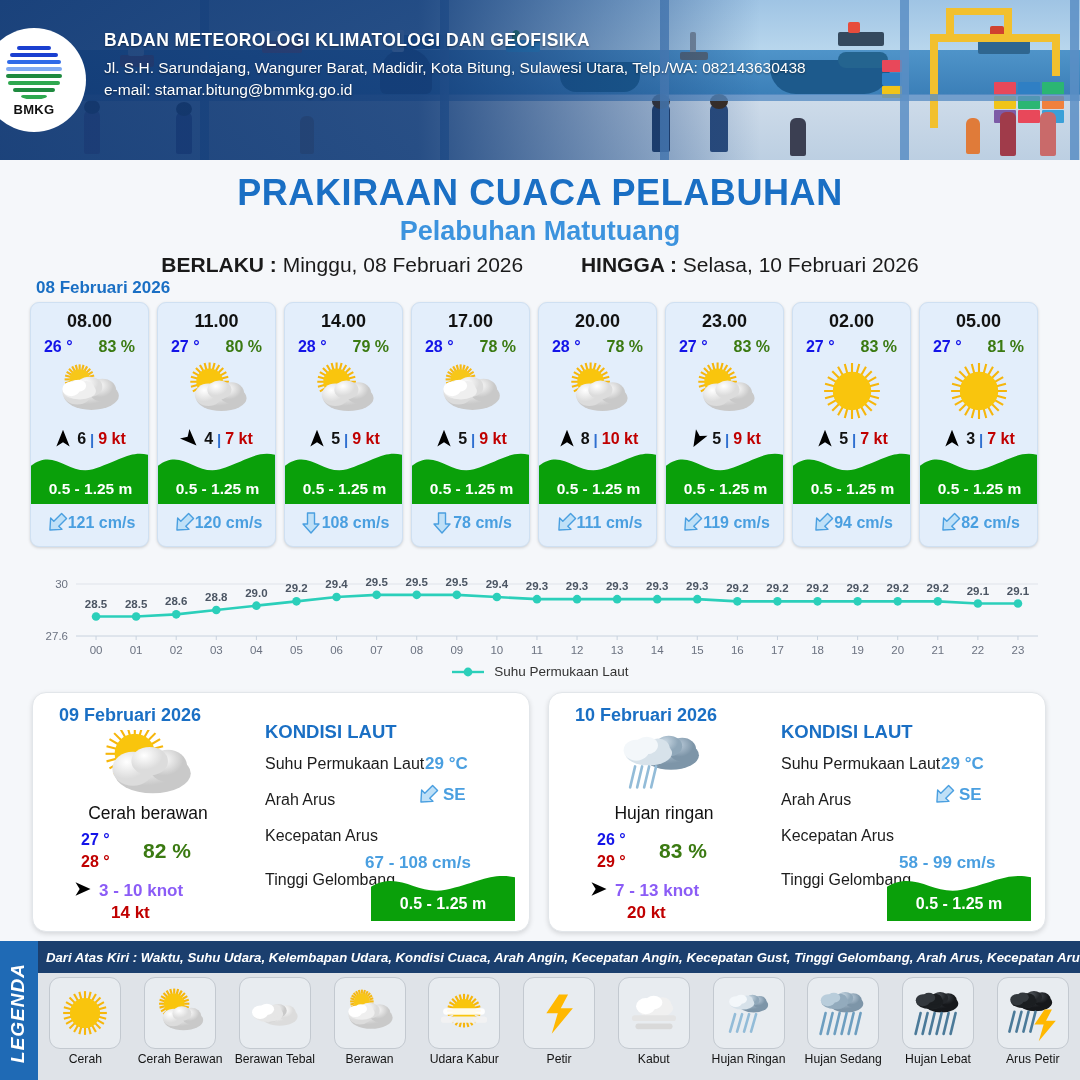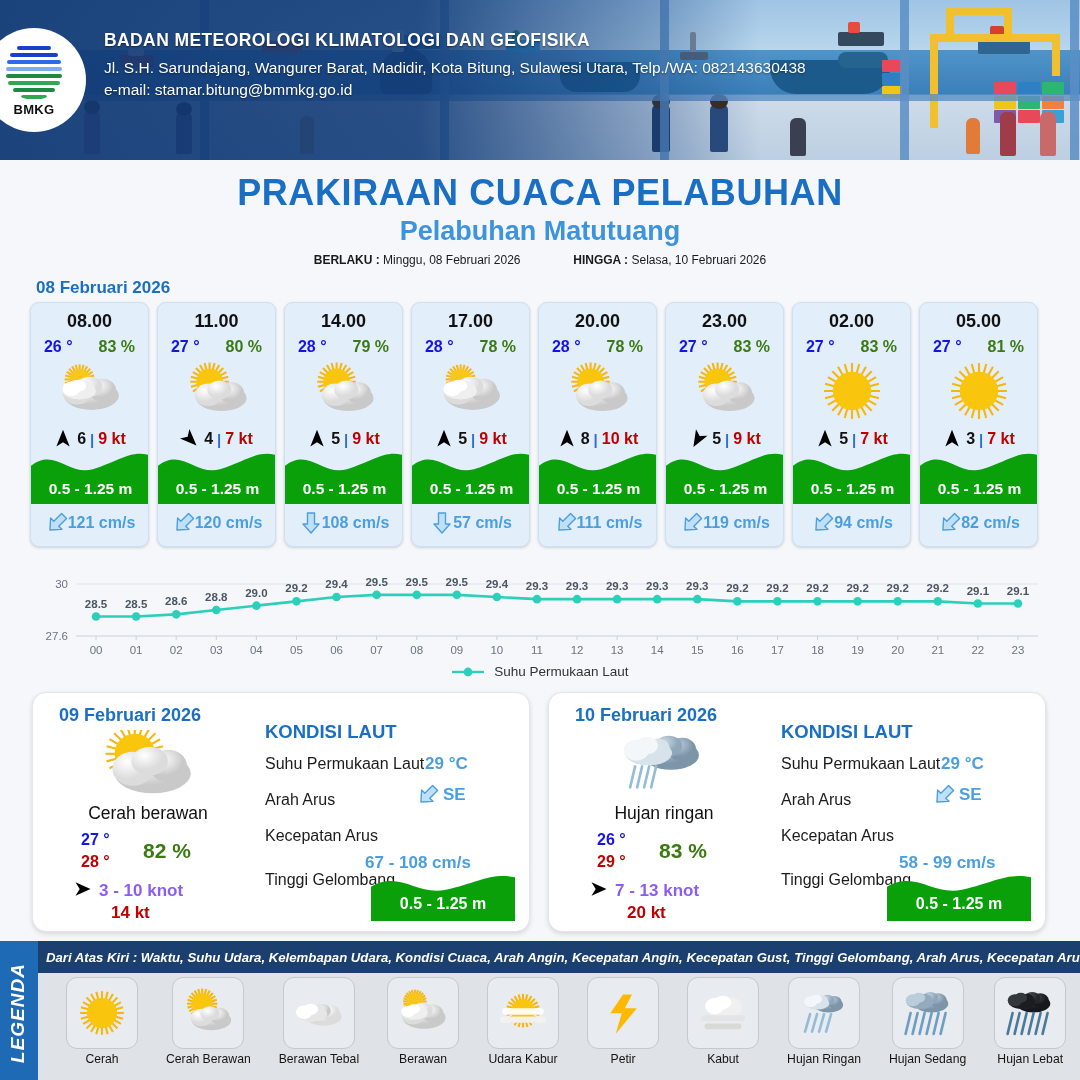--- a/index.html
+++ b/index.html
@@ -44,21 +44,21 @@
   .h-line1{font-size:17.5px;font-weight:bold;letter-spacing:.4px;text-shadow:0 1px 2px rgba(0,0,0,.45);}
   .h-line2{font-size:29px;font-weight:bold;margin-top:4px;letter-spacing:.1px;text-shadow:0 2px 3px rgba(0,0,0,.5);}
   .h-line3{font-size:15.5px;margin-top:8px;text-shadow:0 1px 2px rgba(0,0,0,.45);}
   .h-line4{font-size:15.5px;margin-top:4px;text-shadow:0 1px 2px rgba(0,0,0,.45);}
 
   
   .title-main{position:absolute;left:0;top:172px;width:1080px;text-align:center;
     font-size:36px;font-weight:bold;color:#1a6fc4;letter-spacing:.6px;}
   .title-sub{position:absolute;left:0;top:216px;width:1080px;text-align:center;
     font-size:27px;font-weight:bold;color:#3c93de;}
-  .valid-row{position:absolute;left:0;top:253px;width:1080px;text-align:center;font-size:12px;color:#1a1a1a;}
+  .valid-row{position:absolute;left:0;top:253px;width:1080px;text-align:center;font-size:21px;color:#1a1a1a;}
   .valid-row b{font-weight:bold;}
   .valid-gap{display:inline-block;width:46px;}
 
   
   .day-label{position:absolute;left:36px;top:278px;font-size:17px;font-weight:bold;color:#1a6fc4;}
 
   
   .cards{position:absolute;left:30px;top:302px;width:1020px;height:245px;display:flex;gap:8px;}
   .card{
     width:119px;height:245px;background:#e3eefb;border:1px solid #cfe0f2;border-radius:9px;
@@ -109,21 +109,21 @@
 
   
   .legband{position:absolute;left:0;top:941px;width:1080px;height:139px;background:#dfe3e8;}
   .leg-blue{position:absolute;left:0;top:941px;width:38px;height:139px;background:#1f6ab5;}
   .leg-vert{position:absolute;left:-42px;top:1002px;width:120px;text-align:center;
     transform:rotate(-90deg);font-size:19px;font-weight:bold;font-style:italic;color:#fff;letter-spacing:1px;}
   .leg-note{position:absolute;left:38px;top:941px;width:1042px;height:32px;background:#1b3f6e;
     display:flex;align-items:center;padding-left:8px;
     font-size:13.2px;font-style:italic;font-weight:bold;color:#fff;white-space:nowrap;}
   .leg-items{position:absolute;left:38px;top:977px;width:1042px;height:100px;display:flex;}
-  .leg-item{flex:1;display:flex;flex-direction:column;align-items:center;padding-left:28px;}
+  .leg-item{flex:1;display:flex;flex-direction:column;align-items:center;}
   .leg-tile{width:72px;height:72px;background:#e8ecf0;border:1px solid #c3c9d0;border-radius:11px;
     display:flex;align-items:center;justify-content:center;}
   .leg-cap{margin-top:3px;font-size:12.2px;color:#141414;white-space:nowrap;}
 </style>
 </head>
 <body>
 
 <div class="header">
   <div class="hdr-scene">
     <div class="hdr-sky"></div>
@@ -589,21 +589,21 @@
         <span class="c-gust">9 kt</span>
       </div>
       <div class="wave-wrap"><svg width="119" height="58" viewBox="0 0 119 58" preserveAspectRatio="none">
           <path d="M0 19.720000000000002 C 23.8 1.16, 38.08 30.16, 61.88 23.200000000000003 C 88.06 15.08, 99.96 3.48, 119 9.28 L 119 58 L0 58 Z" fill="#0aa00a"></path>
         </svg></div>
       <div class="wave-txt">0.5 - 1.25 m</div>
       <div class="c-cur">
         <svg width="22" height="24" viewBox="0 0 22 24" style="transform:rotate(0deg)">
           <path d="M7.5 2 L14.5 2 L14.5 13 L19 13 L11 22 L3 13 L7.5 13 Z" fill="#bfe0f7" stroke="#4a9fe0" stroke-width="1.4" stroke-linejoin="round"></path>
         </svg>
-        <span class="c-cur-txt">57 cm/s</span>
+        <span class="c-cur-txt">78 cm/s</span>
       </div>
     </div>
     <div class="card">
       <div class="c-time">20.00</div>
       <div class="c-th">
         <span class="c-temp">28 °</span>
         <span class="c-hum">78 %</span>
       </div>
       <div class="c-icon">
         <svg width="74" height="58" viewBox="0 0 74 58">

